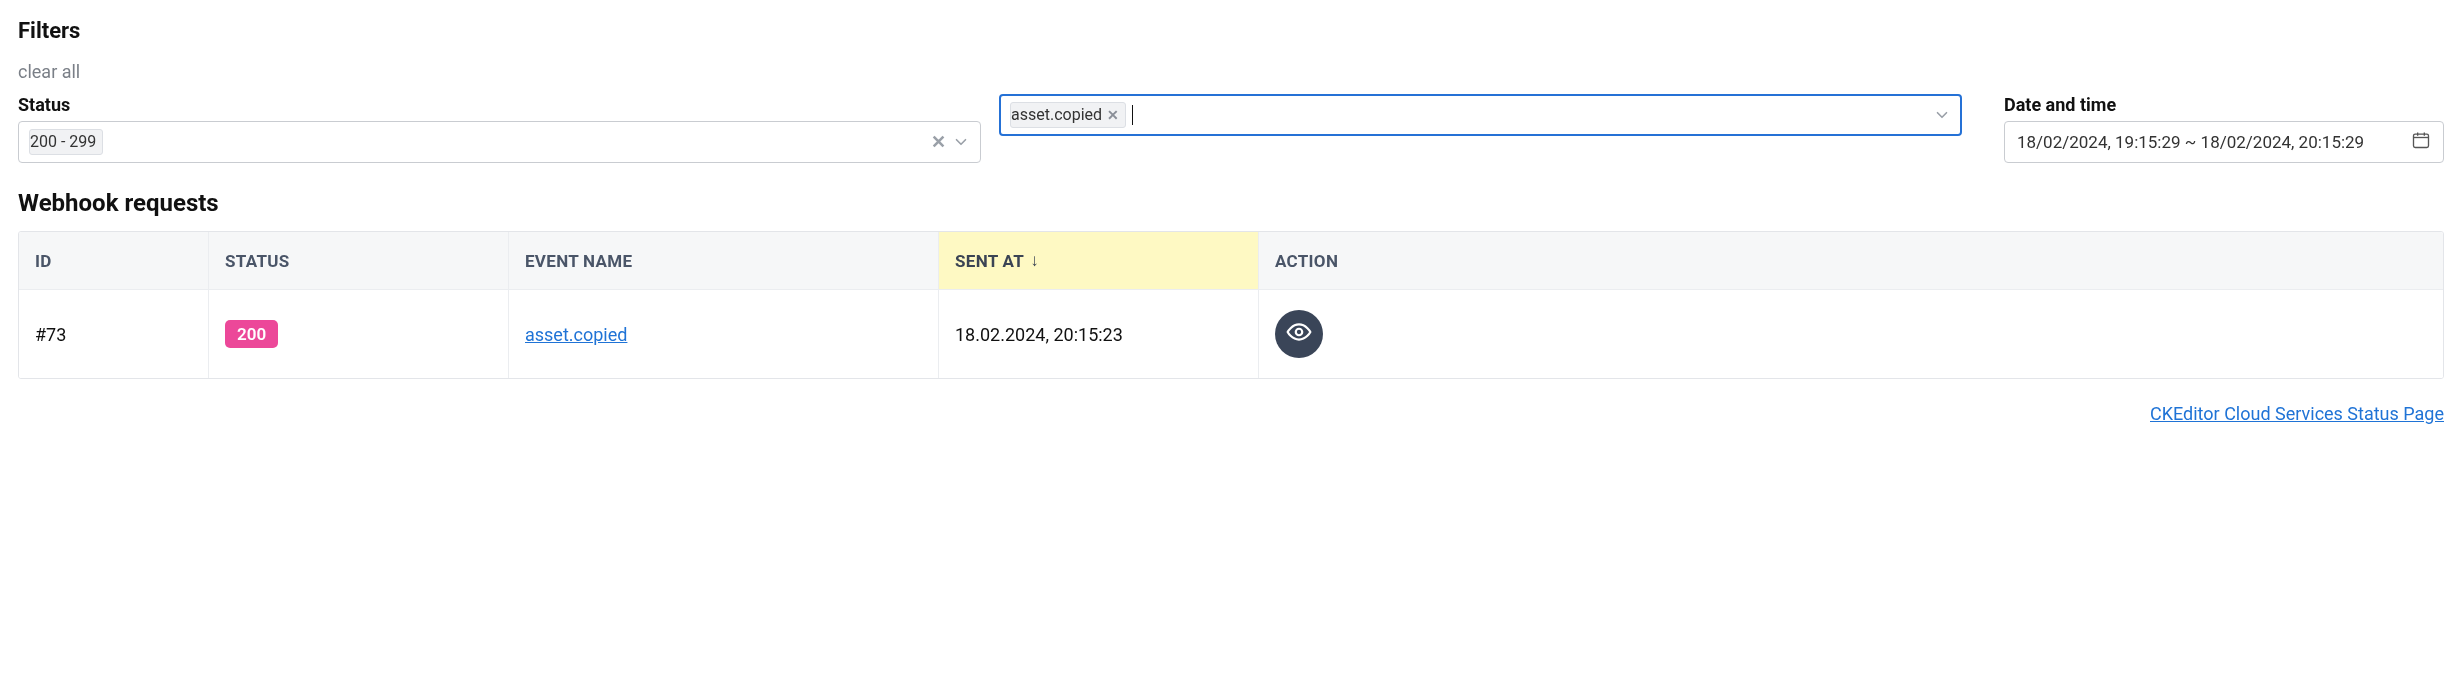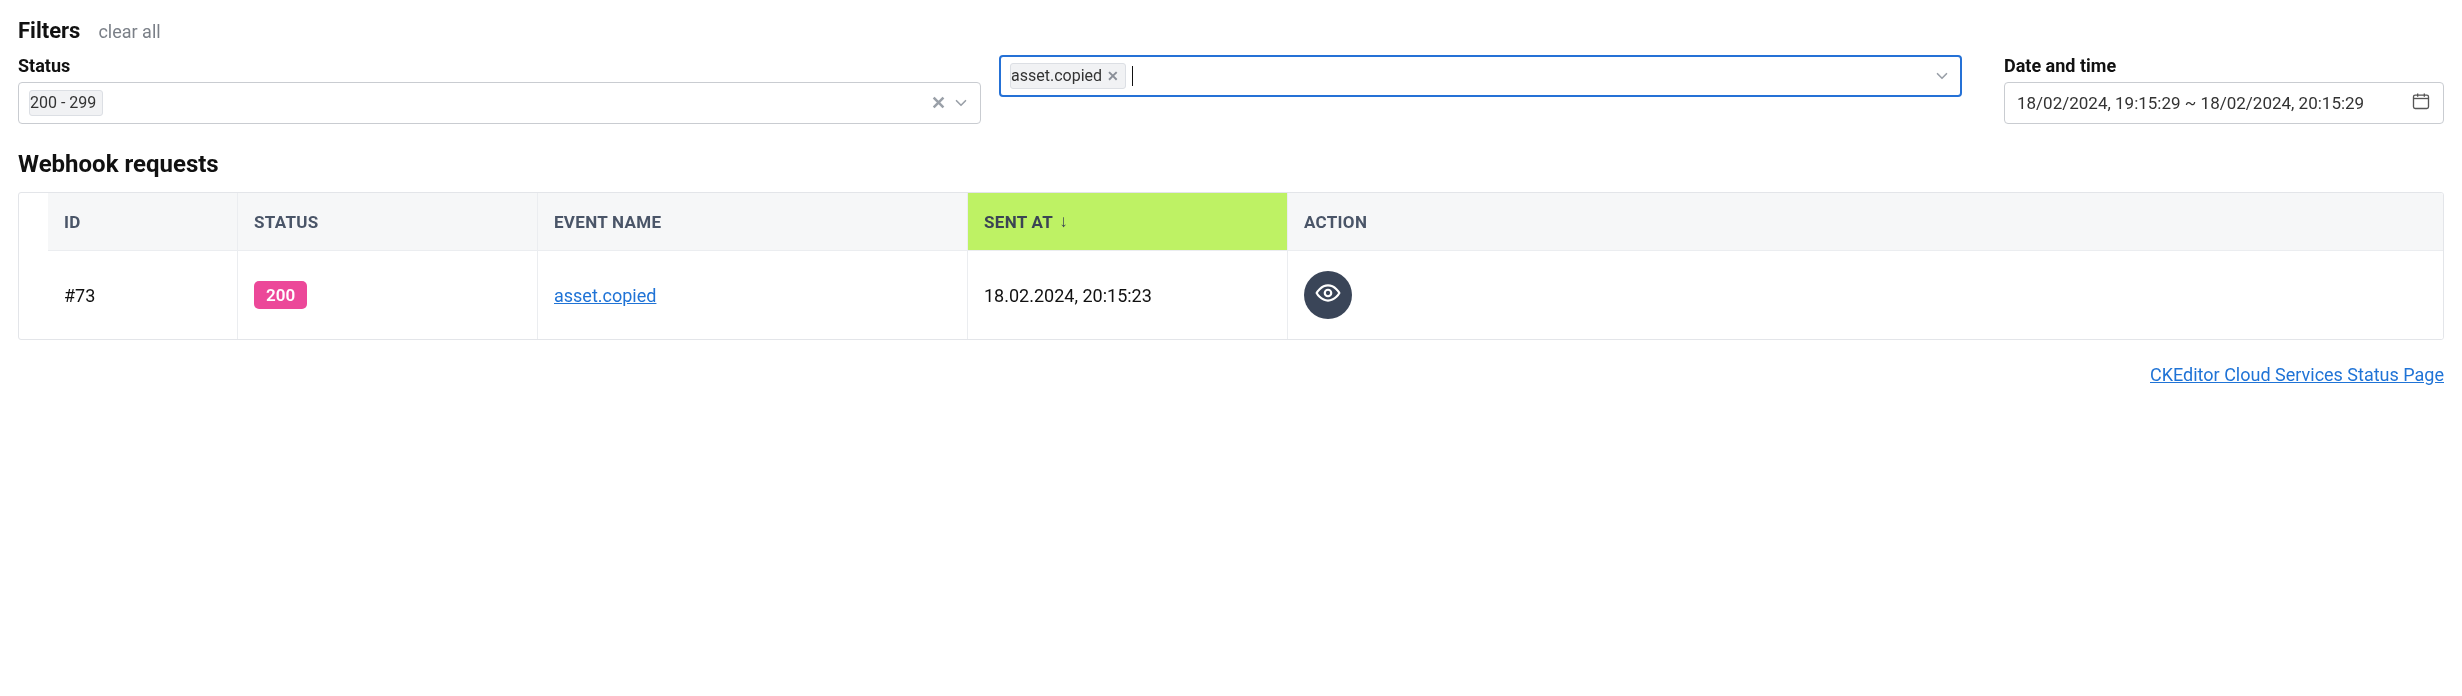--- a/index.html
+++ b/index.html
@@ -10,20 +10,21 @@
     padding: 18px;
     font-size: 16px;
   }
 
   
   .filters-header {
     display: flex;
     align-items: baseline;
     gap: 18px;
     margin-bottom: 12px;
+    flex-direction: column;
   }
   .filters-title { font-size: 22px; font-weight: 700; }
   .clear-all { font-size: 18px; color: #7a7f87; cursor: pointer; }
 
   
   .filter-row {
     display: flex;
     gap: 18px;
     margin-bottom: 18px;
     align-items: flex-start;
@@ -97,37 +98,36 @@
   .date-box .cal-icon { margin-left: auto; color: #555; }
 
   
   .section-title { font-size: 24px; font-weight: 700; margin: 26px 0 14px; }
 
   
   .tbl {
     border: 1px solid #e3e5e9;
     border-radius: 3px;
     overflow: hidden;
-    padding-left: 29px;
   }
   .thead {
     display: grid;
     grid-template-columns: 190px 300px 430px 320px 1fr;
     background: #f6f7f8;
   }
   .th {
     padding: 18px 16px;
     font-size: 17px;
     font-weight: 700;
     letter-spacing: 0.3px;
     color: #4a5568;
     border-right: 1px solid #ebedf0;
     display:flex; align-items:center; gap:6px;
   }
-  .th.sent { background: #bef264; color:#3b4454;align-items:center; }
+  .th.sent { background: #fef9c3; color:#3b4454;align-items:center; }
   .th:last-child { border-right: none; }
 
   .trow {
     display: grid;
     grid-template-columns: 190px 300px 430px 320px 1fr;
     background: #fff;
     border-top: 1px solid #ebedf0;
   }
   .td {
     padding: 20px 16px;

